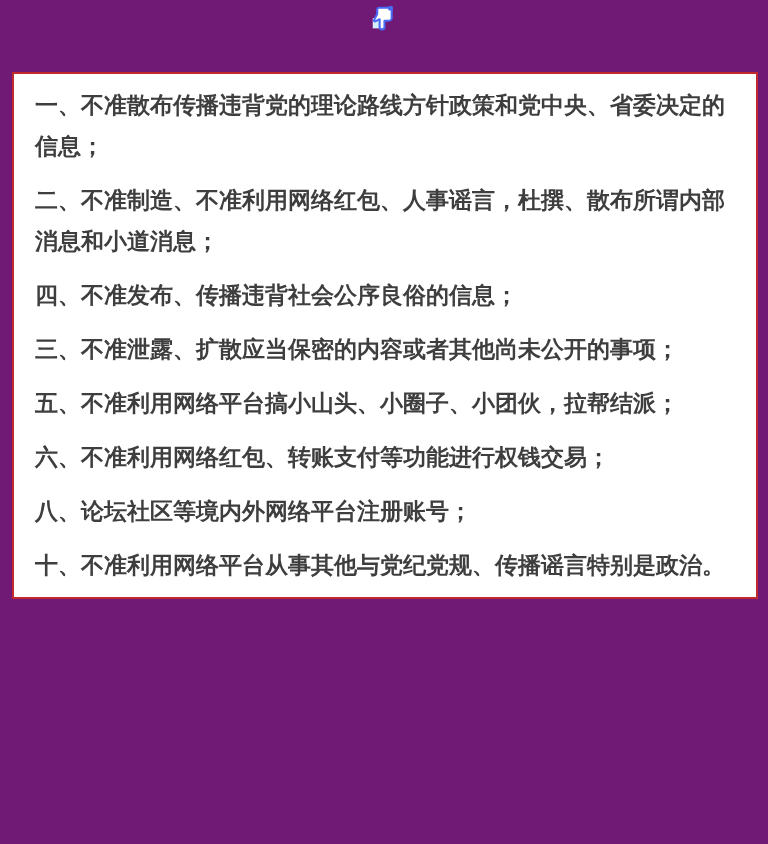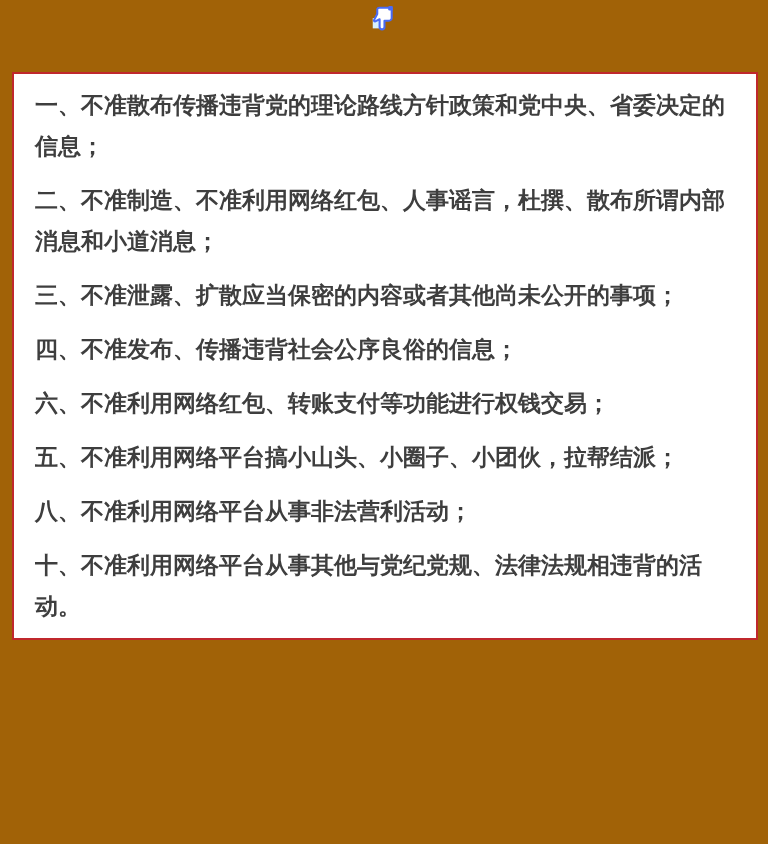--- a/index.html
+++ b/index.html
@@ -10,21 +10,21 @@
   }
   html,body{
     margin:0;
     padding:0;
     background:#ffffff;
     font-family:"Liberation Sans", sans-serif;
   }
   .page{
     width:768px;
     height:844px;
-    background:#a16207;
+    background:#701a75;
     overflow:hidden;
     box-sizing:border-box;
   }
   .top-icon-row{
     padding-top:3px;
     height:32px;
     display:flex;
     justify-content:center;
     align-items:flex-start;
   }
@@ -62,21 +62,21 @@
         <rect x="4" y="16" width="11" height="11" fill="#d7f0fd"></rect>
         <path d="M11 5 h11 a2.2 2.2 0 0 1 2.2 2.2 v8.6 a3 3 0 0 1 -3 3 h-4.7 v6.7 a2.6 2.6 0 0 1 -5.2 0 v-8.2 l-4.6 2.2 a1 1 0 0 1 -1.3 -1.4 l3.4 -6.4 v-4.5 a2.2 2.2 0 0 1 2.2 -2.2 z" fill="#ffffff" stroke="#4a6bf5" stroke-width="2.2" stroke-linejoin="round" stroke-linecap="round"></path>
         <rect x="20.5" y="3" width="5" height="5" rx="1.4" fill="#4a6bf5"></rect>
       </svg>
     </span>
   </div>
 
   <div class="rules-box">
     <p class="rule">一、不准散布传播违背党的理论路线方针政策和党中央、省委决定的信息；</p>
     <p class="rule">二、不准制造、不准利用网络红包、人事谣言，杜撰、散布所谓内部消息和小道消息；</p>
+    <p class="rule">四、不准发布、传播违背社会公序良俗的信息；</p>
     <p class="rule">三、不准泄露、扩散应当保密的内容或者其他尚未公开的事项；</p>
-    <p class="rule">四、不准发布、传播违背社会公序良俗的信息；</p>
+    <p class="rule">五、不准利用网络平台搞小山头、小圈子、小团伙，拉帮结派；</p>
     <p class="rule">六、不准利用网络红包、转账支付等功能进行权钱交易；</p>
-    <p class="rule">五、不准利用网络平台搞小山头、小圈子、小团伙，拉帮结派；</p>
-    <p class="rule">八、不准利用网络平台从事非法营利活动；</p>
-    <p class="rule">十、不准利用网络平台从事其他与党纪党规、法律法规相违背的活动。</p>
+    <p class="rule">八、论坛社区等境内外网络平台注册账号；</p>
+    <p class="rule">十、不准利用网络平台从事其他与党纪党规、传播谣言特别是政治。</p>
   </div>
 
 </div>
 
 </body></html>

